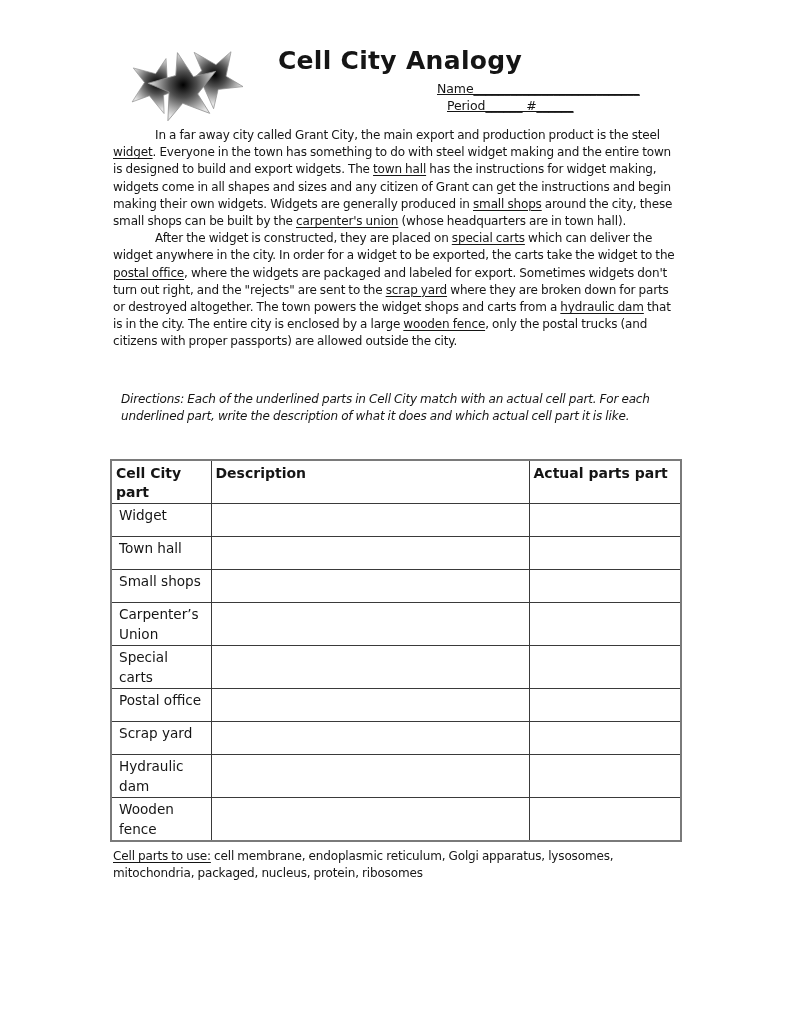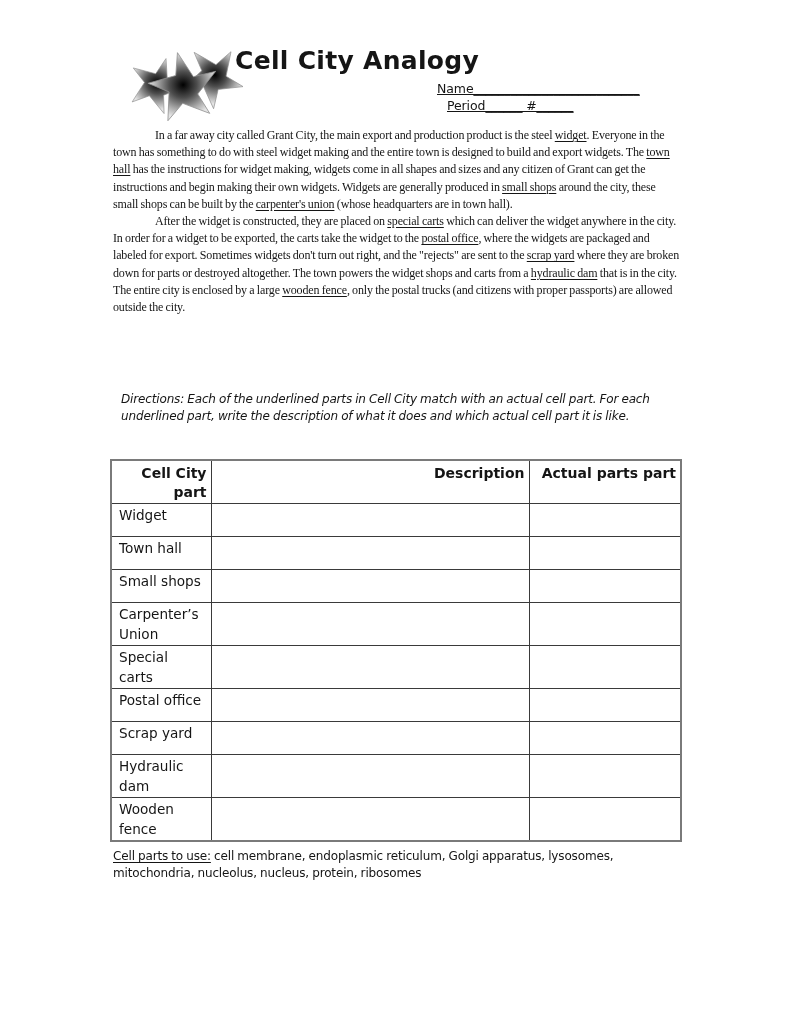--- a/index.html
+++ b/index.html
@@ -5,45 +5,45 @@
   * { margin:0; padding:0; box-sizing:border-box; }
   html,body { background:#ffffff; }
   .page {
     position:relative; width:791px; height:1024px; margin:0 auto;
     background:#ffffff; color:#151515;
     font-family:"DejaVu Sans", sans-serif; overflow:hidden;
   }
   .widget-art { position:absolute; left:131px; top:42px; }
   .doc-title {
     position:absolute; left:235px; top:46px; width:330px;
-    font-size:25px; font-weight:bold; letter-spacing:0.3px;
+    text-align:center; font-size:25px; font-weight:bold; letter-spacing:0.3px;
     white-space:nowrap;
   }
   .fill-lines { position:absolute; left:437px; top:80px; font-size:12.5px; line-height:17px; letter-spacing:-0.1px;text-decoration:underline; }
   .fill-lines .period-line { padding-left:10px; }
   .body-copy, .directions, .word-bank {
     position:absolute; left:113px; width:567px;
     font-size:12px; line-height:17.2px; letter-spacing:-0.15px; word-spacing:-0.5px;
   }
-  .body-copy { top:127px;font-family:Liberation Serif, serif; }
+  .body-copy { top:127px; }
   .body-copy p { text-indent:42px; margin:0; }
   .directions { top:391px; font-style:italic;margin-left:8px; }
   .word-bank { top:848px; }
   .u { text-decoration:underline; text-underline-offset:2px; text-decoration-thickness:1px; }
   table.analogy {
     position:absolute; left:110px; top:459px; width:570px;
     border-collapse:collapse; table-layout:fixed;
     border:2px solid #7a7a7a;
   }
   .analogy col.c1 { width:100px; }
   .analogy col.c2 { width:318px; }
   .analogy col.c3 { width:152px; }
   .analogy th, .analogy td { border:1px solid #3a3a3a; vertical-align:top; }
   .analogy th {
-    height:43px; font-weight:bold; text-align:right;
+    height:43px; font-weight:bold; text-align:left;
     font-size:14px; line-height:19px; padding:3px 4px 0 4px;
   }
   .analogy td { height:33px; font-size:13.6px; line-height:20.5px; padding:1px 6px 0 7px; }
 </style>
 </head>
 <body>
 
 <div class="page">
 
   <svg class="widget-art" viewBox="0 0 135 95" width="113" height="80" aria-hidden="true">
@@ -136,15 +136,15 @@
       <td></td>
     </tr>
         <tr>
       <td>Wooden fence</td>
       <td></td>
       <td></td>
     </tr>
       </tbody>
   </table>
 
-  <p class="word-bank"><span class="u">Cell parts to use:</span><span> cell membrane, endoplasmic reticulum, Golgi apparatus, lysosomes, mitochondria, nucleolus, nucleus, protein, ribosomes</span></p>
+  <p class="word-bank"><span class="u">Cell parts to use:</span><span> cell membrane, endoplasmic reticulum, Golgi apparatus, lysosomes, mitochondria, packaged, nucleus, protein, ribosomes</span></p>
 
 </div>
 
 </body></html>

